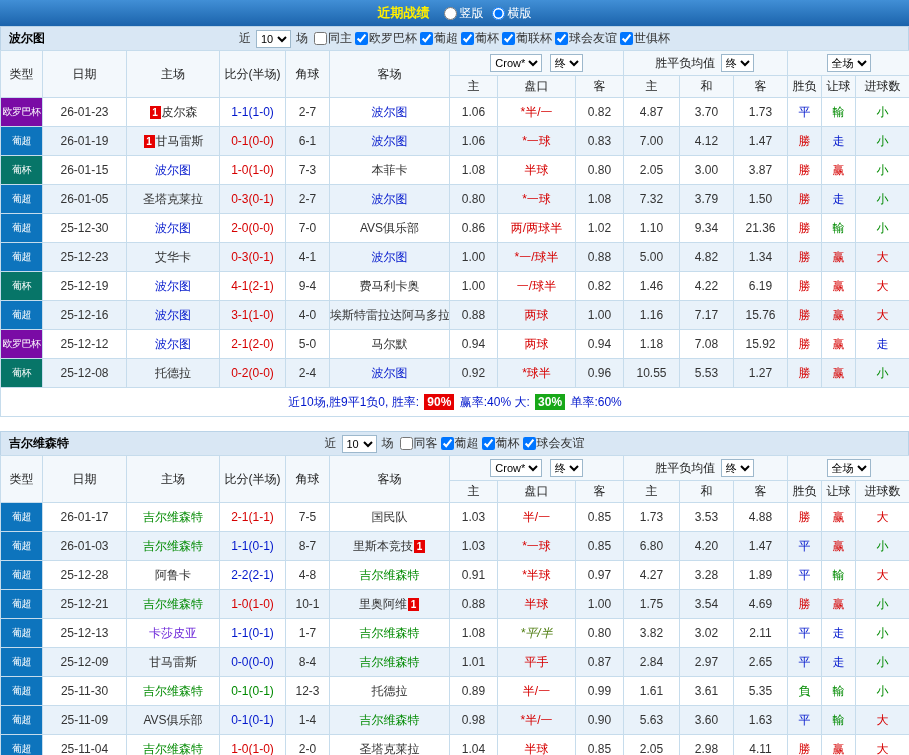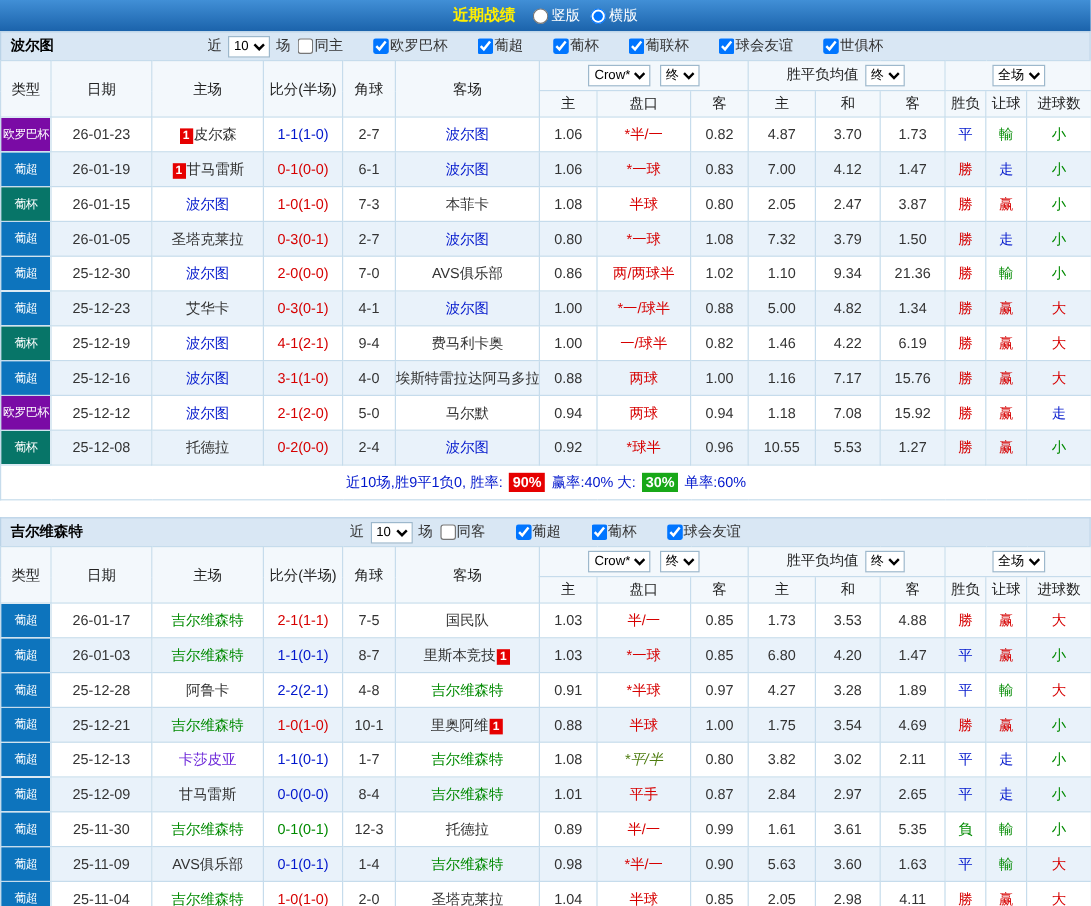--- a/index.html
+++ b/index.html
@@ -4,21 +4,21 @@
 <style>
   html,body{margin:0;padding:0}
   body{width:909px;font-family:"Liberation Sans","DejaVu Sans",sans-serif;font-size:12px;color:#333;background:#fff}
   .topbar{height:26px;background:linear-gradient(#418fd6,#1b63ab);display:flex;align-items:center;justify-content:center;gap:8px;color:#fff}
   .topbar .title{color:#ffee00;font-weight:bold;font-size:13px;margin-right:6px}
   .topbar label{display:inline-flex;align-items:center;gap:3px;cursor:pointer}
   .topbar input{margin:0}
   .filter-bar{position:relative;height:23px;background:#d9e7f4;border:1px solid #bad3e7;border-bottom:0;display:flex;align-items:center;justify-content:center}
   .team-name{position:absolute;left:8px;font-weight:bold;color:#000}
   .near-group{display:inline-flex;align-items:center;gap:3px}
-  .checkboxes{display:inline-flex;align-items:center;gap:25px;margin-left:6px}
+  .checkboxes{display:inline-flex;align-items:center;gap:3px;margin-left:6px}
   .checkboxes label{display:inline-flex;align-items:center;gap:1px;cursor:pointer}
   .checkboxes input{margin:0;width:13px;height:13px}
   select{font-size:11px;height:18px;margin:0 2px;background:#fff;border:1px solid #9db8cc}
   table.stats{width:909px;border-collapse:collapse;table-layout:fixed}
   .stats th,.stats td{border:1px solid #c6dcec;text-align:center;overflow:hidden;white-space:nowrap;padding:0}
   .stats thead th{background:#f3f8fc;font-weight:normal;height:21px;color:#222}
   .stats thead tr:first-child th{height:24px}
   .stats tbody td{height:28px;background:#fff}
   tr.alt td{background:#e9f2fa}
   .type-cell{color:#fff;font-size:10px;letter-spacing:-0.5px}
@@ -150,21 +150,21 @@
           <td class="type-cell" style="background: rgb(7, 117, 104);">葡杯</td>
           <td>26-01-15</td>
           <td><span class="team" style="color: rgb(0, 22, 204);">波尔图</span></td>
           <td style="color: rgb(214, 0, 0);">1-0(1-0)</td>
           <td>7-3</td>
           <td><span class="team" style="color: rgb(51, 51, 51);">本菲卡</span></td>
           <td>1.08</td>
           <td style="color: rgb(214, 0, 0);">半球</td>
           <td>0.80</td>
           <td>2.05</td>
-          <td>2.47</td>
+          <td>3.00</td>
           <td>3.87</td>
           <td style="color: rgb(214, 0, 0);">勝</td>
           <td style="color: rgb(214, 0, 0);">赢</td>
           <td style="color: rgb(0, 138, 0);">小</td>
         </tr>
         <tr class="alt">
           <td class="type-cell" style="background: rgb(13, 116, 189);">葡超</td>
           <td>26-01-05</td>
           <td><span class="team" style="color: rgb(51, 51, 51);">圣塔克莱拉</span></td>
           <td style="color: rgb(214, 0, 0);">0-3(0-1)</td>

